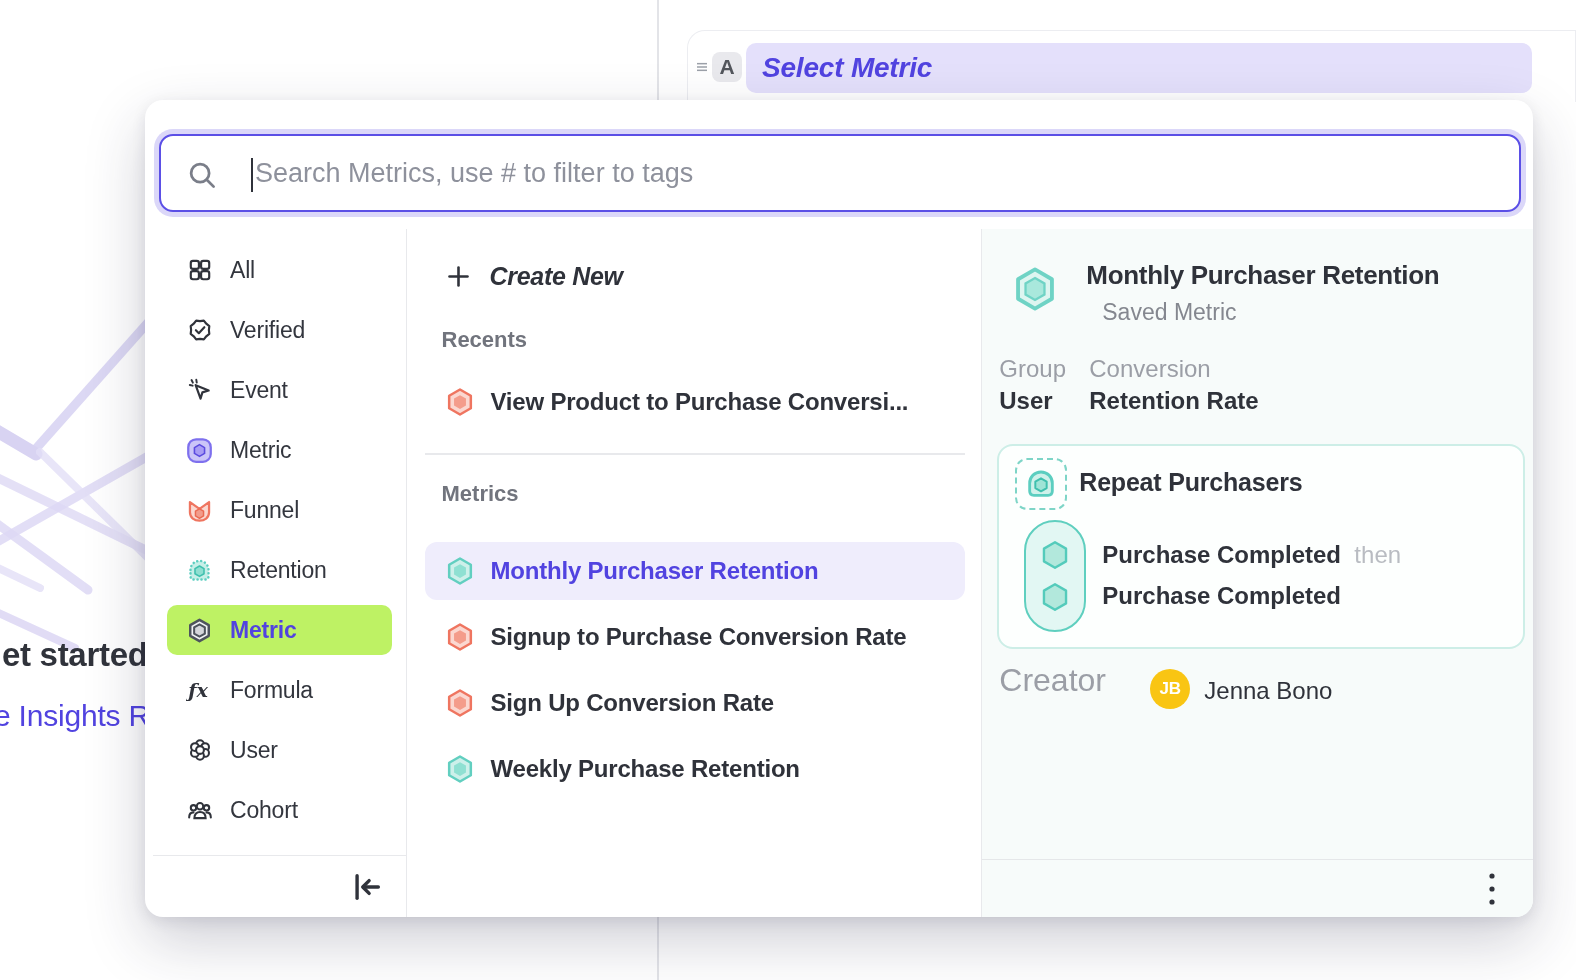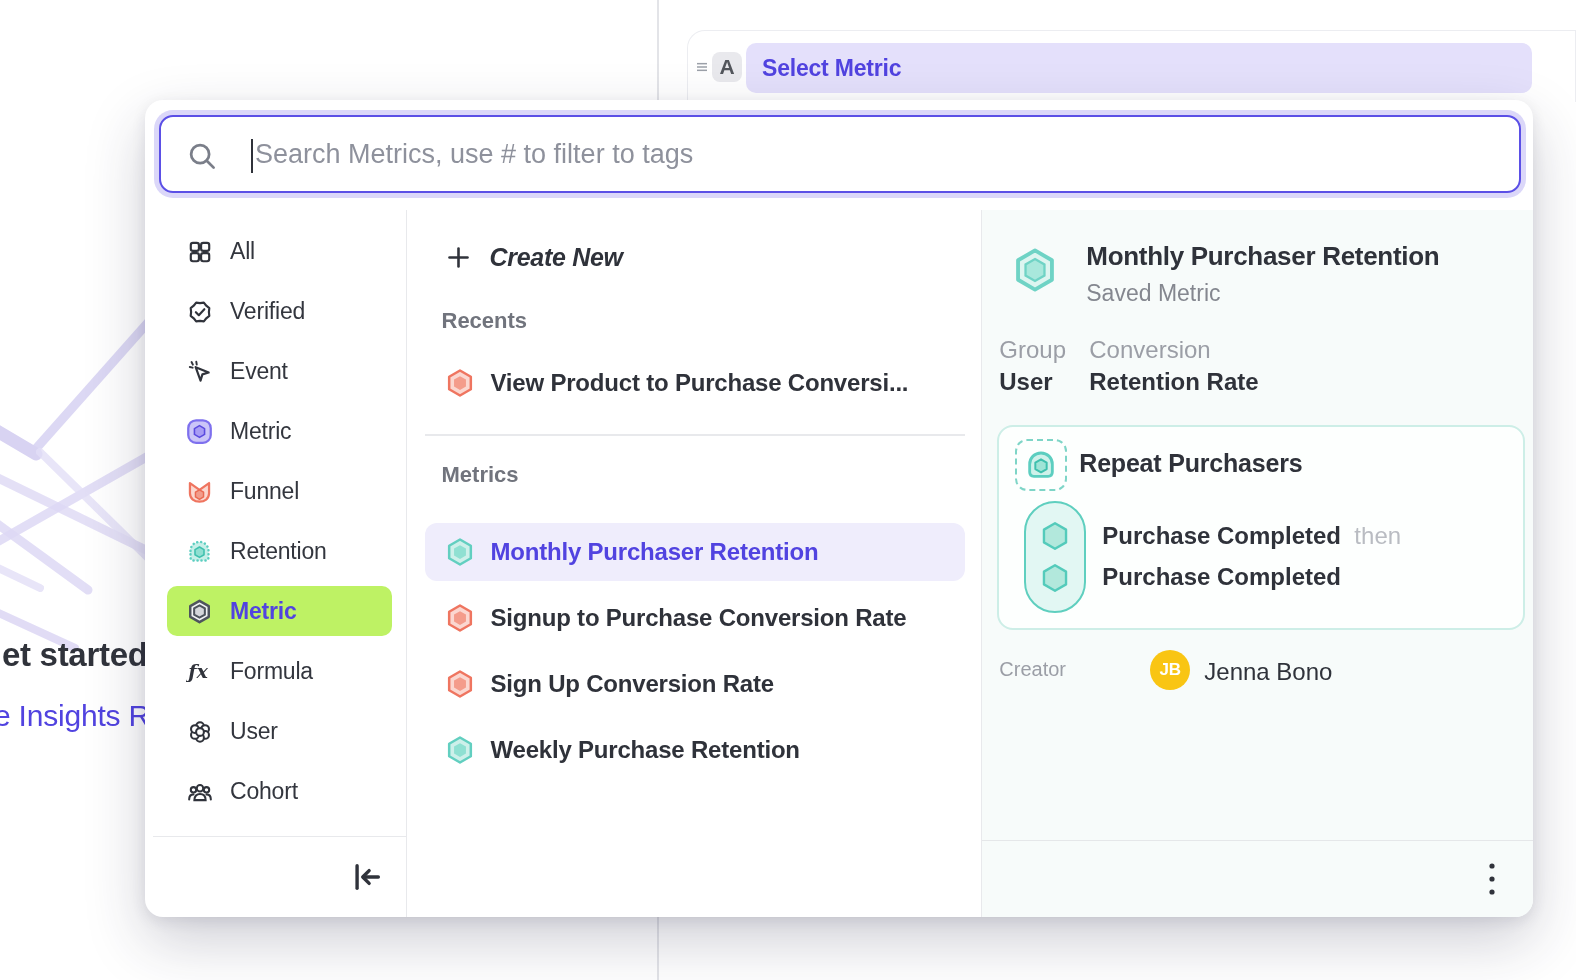--- a/index.html
+++ b/index.html
@@ -13,45 +13,45 @@
   .bg-link { position:absolute; left:-6px; top:699px; font-size:30px; font-weight:500; letter-spacing:-0.2px; color:#5143e0; white-space:nowrap; z-index:1; }
 
   
   .qcard { position:absolute; left:687px; top:30px; width:889px; height:72px; background:#fff;
            border:1px solid #ecedf1; border-bottom:none; border-radius:18px 0 0 0; z-index:2; }
   .qcard .drag { position:absolute; left:4px; top:26px; width:20px; height:20px; color:#9ba0a8; }
   .qcard .rowbadge { position:absolute; left:24px; top:21px; width:30px; height:30px; background:#e9e9ed; border-radius:8px;
            display:flex; align-items:center; justify-content:center; font-size:21px; font-weight:700; color:#53565c; }
   .qcard .pill { position:absolute; left:58px; top:12px; width:786px; height:50px; background:#e4e0fb; border-radius:10px;
            display:flex; align-items:center; padding-left:16px; }
-  .qcard .pill span { font-size:23px; font-weight:600; letter-spacing:-0.2px; color:#5143e0; }
+  .qcard .pill span { font-size:28px; font-weight:600; letter-spacing:-0.2px; color:#5143e0;font-style:italic; }
 
   
   .modal { position:absolute; left:145px; top:100px; width:1388px; height:817px; background:#fff; border-radius:18px;
            box-shadow:0 24px 60px rgba(35,35,70,0.22), 0 4px 14px rgba(35,35,70,0.10); z-index:5;
            display:flex; flex-direction:column; }
 
   
-  .search-area { height:110px; padding:15px 12px 0 14px; }
+  .search-area { height:110px; padding:15px 12px 0 14px;margin-top:19px; }
   .search-box { position:relative; height:78px; background:#fff; border:2.5px solid #5b4fe6; border-radius:14px;
            box-shadow:0 0 0 5px #dbd7f9; display:flex; align-items:center; }
   .search-box .sicon { position:absolute; left:26px; top:24px; width:30px; height:30px; color:#7a7e89; }
   .search-box .caret { position:absolute; left:90px; top:22px; width:2px; height:34px; background:#2f323a; }
   .search-box input { width:100%; height:100%; border:none; outline:none; background:transparent;
            padding-left:94px; font-family:inherit; font-size:27px; color:#30333b; }
   .search-box input::placeholder { color:#8e919c; opacity:1; }
 
   
   .columns { flex:1; display:flex; min-height:0;margin-left:8px; }
 
   
   .sidebar { position:relative; width:255px; border-right:1.5px solid #e8e9ec; padding-top:16px; border-radius:0 0 0 17px; }
   .side-item { height:50px; margin:0 14px 10px 0; display:flex; align-items:center; padding-left:33px; border-radius:10px; cursor:pointer; }
   .side-item.selected { background:#bef264; margin-left:14px; padding-left:19px; }
-  .side-icon { width:27px; height:27px; flex:none; display:flex; align-items:flex-end; justify-content:center; }
+  .side-icon { width:27px; height:27px; flex:none; display:flex; align-items:flex-start; justify-content:center; }
   .side-label { margin-left:17px; font-size:23px; font-weight:500; letter-spacing:-0.2px; color:#33363e; }
   .side-item.selected .side-label { color:#5143e0; font-weight:600; }
   .side-footer { position:absolute; left:0; right:0; bottom:0; top:626px; border-top:1.5px solid #e8e9ec; }
   .collapse-btn { position:absolute; right:22px; top:50%; transform:translateY(-50%); width:34px; height:34px; color:#30333b; cursor:pointer; }
 
   
   .mid { width:578px; padding:22px 16px 0 18px; }
   .create-row { height:50px; display:flex; align-items:center; padding-left:20px; cursor:pointer; }
   .create-row .plus { width:27px; height:27px; color:#30333b; }
   .create-row span.lbl { margin-left:18px; font-size:25px; font-weight:700; letter-spacing:-0.3px; color:#2f323a;font-style:italic; }
@@ -62,38 +62,38 @@
   .mid-item .mlabel { margin-left:16px; font-size:24px; font-weight:600; letter-spacing:-0.2px; color:#2f323a; white-space:nowrap; }
   .mid-item.selected { background:#efedfc; }
   .mid-item.selected .mlabel { color:#5143e0; }
   .mid-divider { height:1.5px; background:#e8e9ec; margin-top:22px; }
   .mid-list { margin-top:35px; display:flex; flex-direction:column; gap:8px; }
 
   
   .detail { position:relative; width:555px; background:#f7fbfa; border-left:1.5px solid #e8e9ec; border-radius:0 0 17px 0; }
   .d-hex { position:absolute; left:30px; top:37px; width:46px; height:46px; }
   .d-title { position:absolute; left:104px; top:31px; font-size:26px; font-weight:700; letter-spacing:-0.3px; color:#2f323a; white-space:nowrap; }
-  .d-sub { position:absolute; left:104px; top:70px; font-size:23px; color:#84878f; }
+  .d-sub { position:absolute; left:120px; top:70px; font-size:23px; color:#84878f; }
   .d-flabel { position:absolute; top:126px; font-size:24px; color:#9b9ea6; }
   .d-fvalue { position:absolute; top:158px; font-size:24px; font-weight:700; color:#2f323a; }
   .f0 { left:17px; } .f1 { left:107px; }
 
   .d-card { position:absolute; left:15px; top:215px; width:528px; height:205px; background:#fdfffe;
             border:2px solid #cdeee7; border-radius:16px; }
   .d-card .dashicon { position:absolute; left:16px; top:12px; width:52px; height:52px; border:2px dashed #7ed5c7; border-radius:12px;
             display:flex; align-items:center; justify-content:center; }
   .d-card .cname { position:absolute; left:80px; top:22px; font-size:25px; font-weight:700; letter-spacing:-0.2px; color:#2f323a; }
   .d-card .capsule { position:absolute; left:25px; top:74px; width:62px; height:112px; border:2px solid #5fcfbf; border-radius:31px;
             background:#e2f7f3; display:flex; flex-direction:column; align-items:center; justify-content:center; gap:6px; }
   .d-card .capsule svg { width:36px; height:36px; }
   .step-line { position:absolute; left:103px; font-size:24px; font-weight:700; color:#2f323a; white-space:nowrap; }
   .step-line .conn { font-weight:400; color:#b9bcc2; }
   .s0 { top:95px; } .s1 { top:136px; }
 
-  .d-creator-label { position:absolute; left:17px; top:448px; font-size:20px; color:#9b9ea6; }
+  .d-creator-label { position:absolute; left:17px; top:433px; font-size:32px; color:#9b9ea6; }
   .d-avatar { position:absolute; left:168px; top:440px; width:40px; height:40px; border-radius:50%; background:#f9c513;
             display:flex; align-items:center; justify-content:center; font-size:17px; font-weight:700; color:#fff; }
   .d-creator-name { position:absolute; left:222px; top:448px; font-size:24px; font-weight:500; color:#2f323a; }
 
   .d-footer { position:absolute; left:0; right:0; bottom:0; top:630px; border-top:1.5px solid #e5e7e9; border-radius:0 0 17px 0; }
   .kebab { position:absolute; right:36px; top:50%; transform:translateY(-50%); width:10px; height:36px; color:#30333b; cursor:pointer; }
 
   
   .hex .o { stroke-width:2; stroke-linejoin:round; }
   .hex.purple .o { fill:#dcd7fb; stroke:#8f85f0; } .hex.purple .i { fill:#a99df4; }

